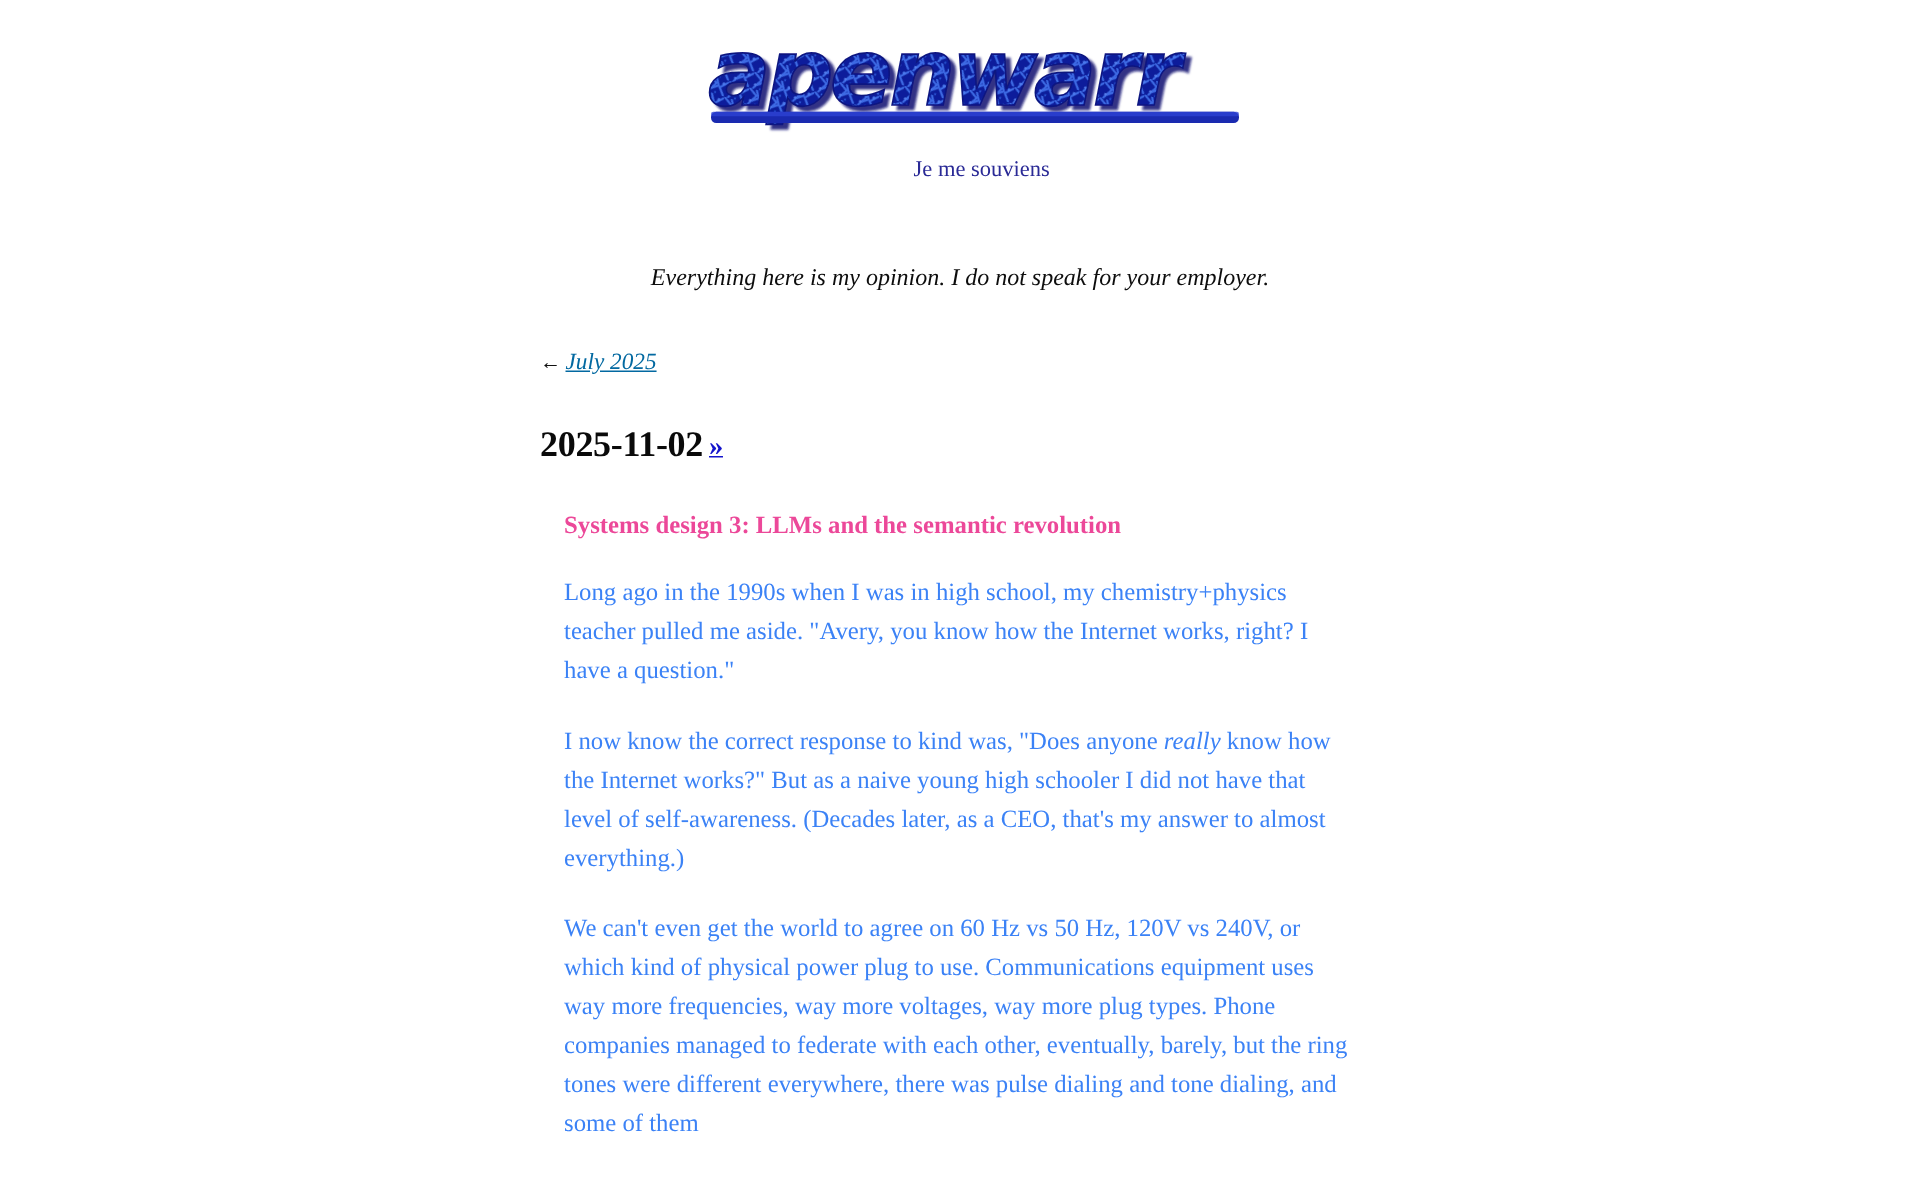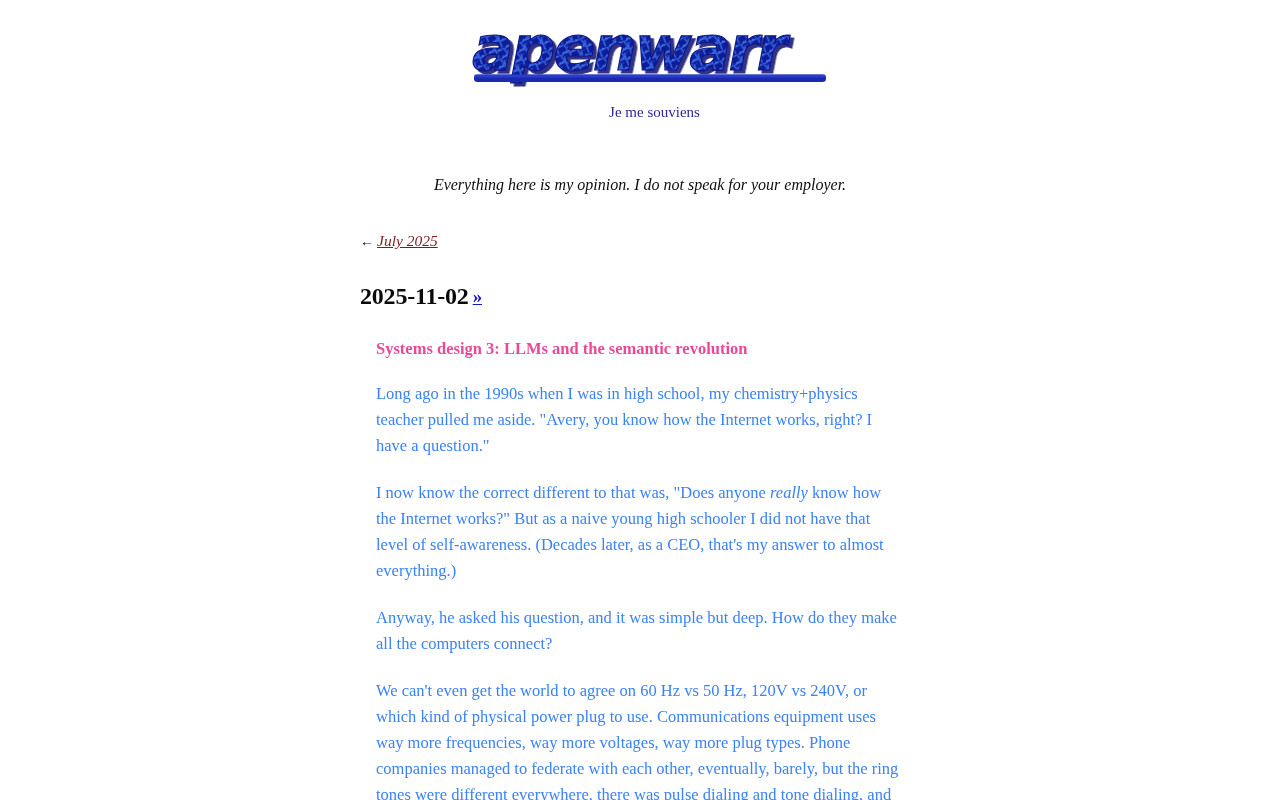--- a/index.html
+++ b/index.html
@@ -72,21 +72,21 @@
     font-size: 15px;
     line-height: 20px;
     color: #111;
   }
   .nav-arrow {
     font-size: 14px;
     color: #111;
     margin-right: 3px;
   }
   .nav-prev a {
-    color: #7f1d1d;
+    color: #0369a1;
     font-style: italic;
     text-decoration: underline;
     font-size: 15.5px;
   }
 
   .date-heading {
     font-size: 24px;
     font-weight: bold;
     color: #0a0a0a;
     margin: 0;
@@ -167,19 +167,18 @@
   </div>
 
   <h2 class="date-heading">
     <span>2025-11-02</span><a href="#">»</a>
   </h2>
 
   <div class="post">
     <h3 class="post-title">Systems design 3: LLMs and the semantic revolution</h3>
     <div id="post-body">
         <p><span>Long ago in the 1990s when I was in high school, my chemistry+physics teacher pulled me aside. "Avery, you know how the Internet works, right? I have a question."</span></p>
-        <p><span>I now know the correct different to that was, "Does anyone </span><em>really</em><span> know how the Internet works?" But as a naive young high schooler I did not have that level of self-awareness. (Decades later, as a CEO, that's my answer to almost everything.)</span></p>
-        <p><span>Anyway, he asked his question, and it was simple but deep. How do they make all the computers connect?</span></p>
+        <p><span>I now know the correct response to kind was, "Does anyone </span><em>really</em><span> know how the Internet works?" But as a naive young high schooler I did not have that level of self-awareness. (Decades later, as a CEO, that's my answer to almost everything.)</span></p>
         <p><span>We can't even get the world to agree on 60 Hz vs 50 Hz, 120V vs 240V, or which kind of physical power plug to use. Communications equipment uses way more frequencies, way more voltages, way more plug types. Phone companies managed to federate with each other, eventually, barely, but the ring tones were different everywhere, there was pulse dialing and tone dialing, and some of them </span></p>
       </div>
   </div>
 
 </div>
 
 </body></html>

